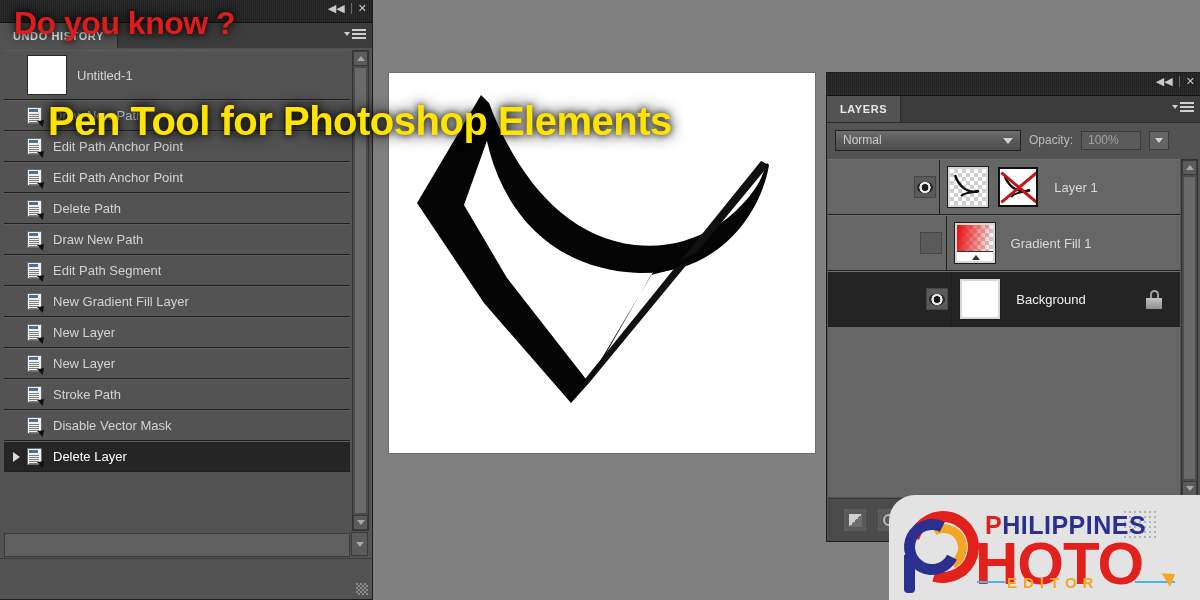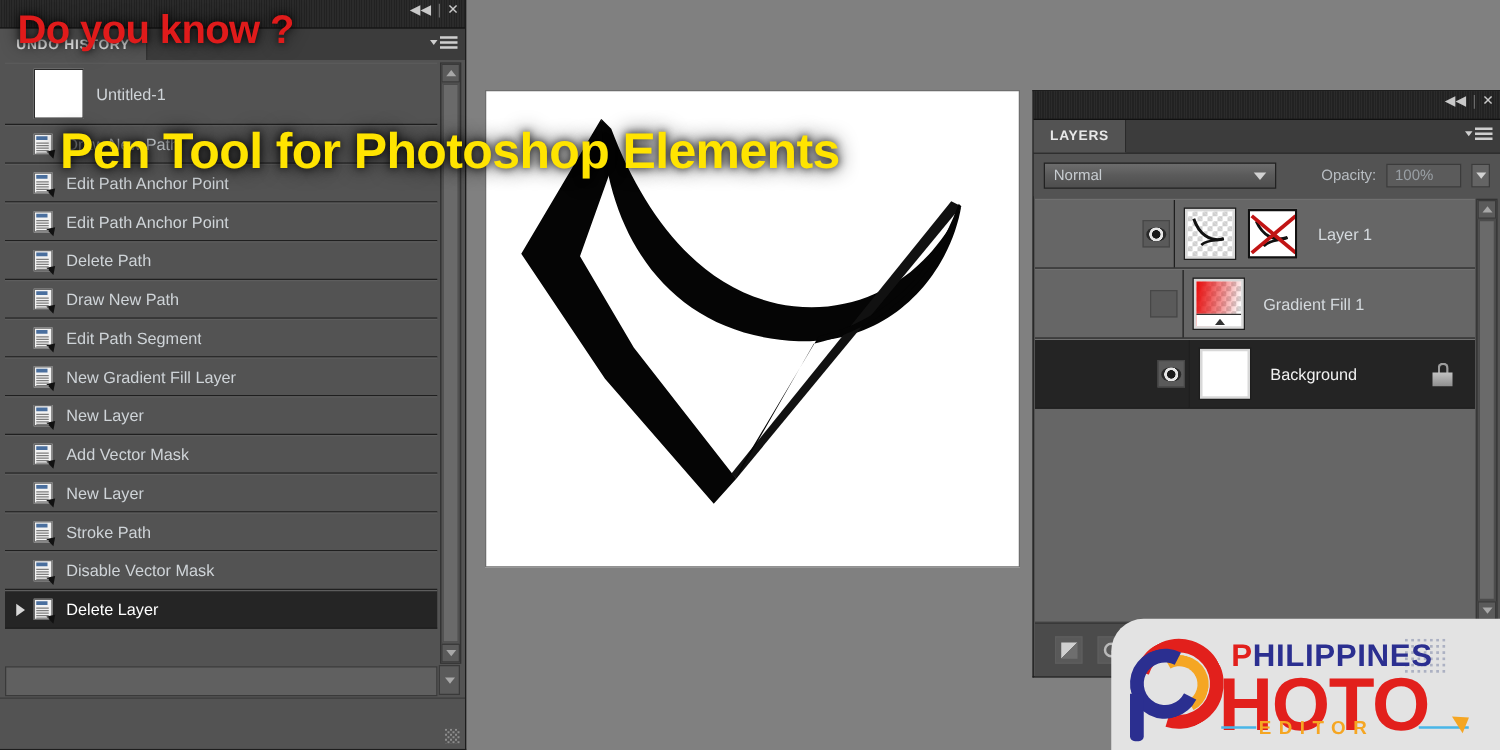--- a/index.html
+++ b/index.html
@@ -103,21 +103,21 @@
   
   #layers-panel{left:826px;top:72px;width:374px;height:470px;border-right:none;}
   .opacity-row{height:34px;display:flex;align-items:center;padding:0 8px;gap:8px;background:#535353;}
   .blend-select{
     flex:0 0 186px;height:21px;border:1px solid #222;box-sizing:border-box;
     background:linear-gradient(#6d6d6d,#5a5a5a 50%,#4e4e4e);
     color:#c8cdd1;font-size:12px;display:flex;align-items:center;
     padding-left:7px;position:relative;cursor:pointer;
   }
   .blend-caret{position:absolute;right:7px;top:7px;width:0;height:0;border-left:5px solid transparent;border-right:5px solid transparent;border-top:6px solid #d2d2d2;}
-  .op-label{color:#b8bdc2;font-size:12px;margin-left:28px;}
+  .op-label{color:#b8bdc2;font-size:12px;}
   .op-box{
     flex:0 0 60px;height:19px;border:1px solid #3b3b3b;box-sizing:border-box;background:#5b5b5b;
     color:#9aa0a5;font-size:12px;display:flex;align-items:center;padding-left:6px;
   }
   .op-btn{width:20px;height:19px;border:1px solid #3b3b3b;background:#646464;box-sizing:border-box;display:flex;align-items:center;justify-content:center;cursor:pointer;}
   .op-btn i{width:0;height:0;border-left:4px solid transparent;border-right:4px solid transparent;border-top:5px solid #d2d2d2;display:block;}
 
   .layers-list{position:absolute;left:1px;right:20px;top:86px;bottom:44px;background:#666;overflow:hidden;}
   .layer-row{height:56px;display:flex;align-items:center;border-bottom:1px solid #1f1f1f;border-top:1px solid #707070;box-sizing:border-box;position:relative;justify-content:center;}
   .layer-row.selected{background:#242424;}
@@ -301,29 +301,20 @@
           </span>
           <span class="hist-label">New Layer</span>
         </div>
         <div class="hist-row">
           <span class="hist-cursor"></span>
           <span class="hist-ico">
             <span class="docico">
               <span class="cur"></span>
             </span>
           </span>
-          <span class="hist-label">Add Vector Mask</span>
-        </div>
-        <div class="hist-row">
-          <span class="hist-cursor"></span>
-          <span class="hist-ico">
-            <span class="docico">
-              <span class="cur"></span>
-            </span>
-          </span>
           <span class="hist-label">New Layer</span>
         </div>
         <div class="hist-row">
           <span class="hist-cursor"></span>
           <span class="hist-ico">
             <span class="docico">
               <span class="cur"></span>
             </span>
           </span>
           <span class="hist-label">Stroke Path</span>

